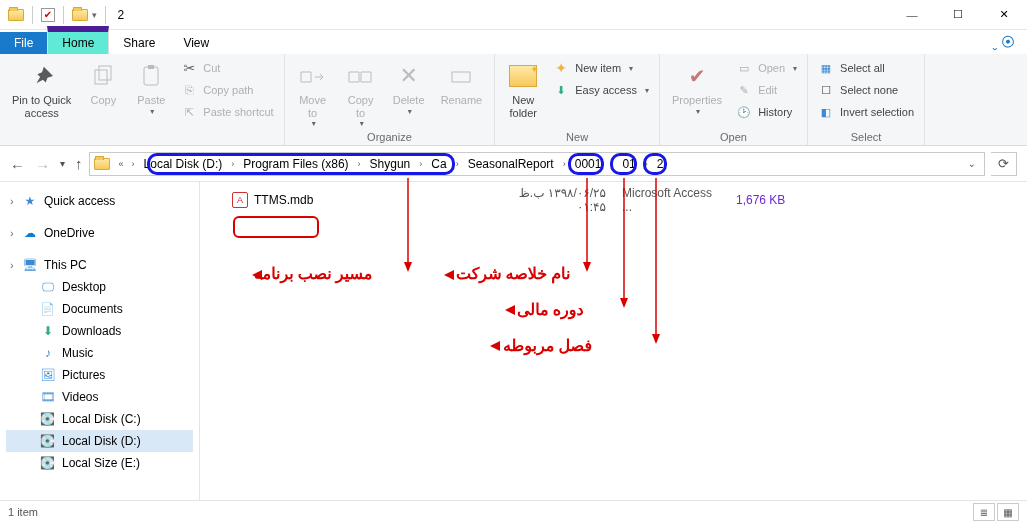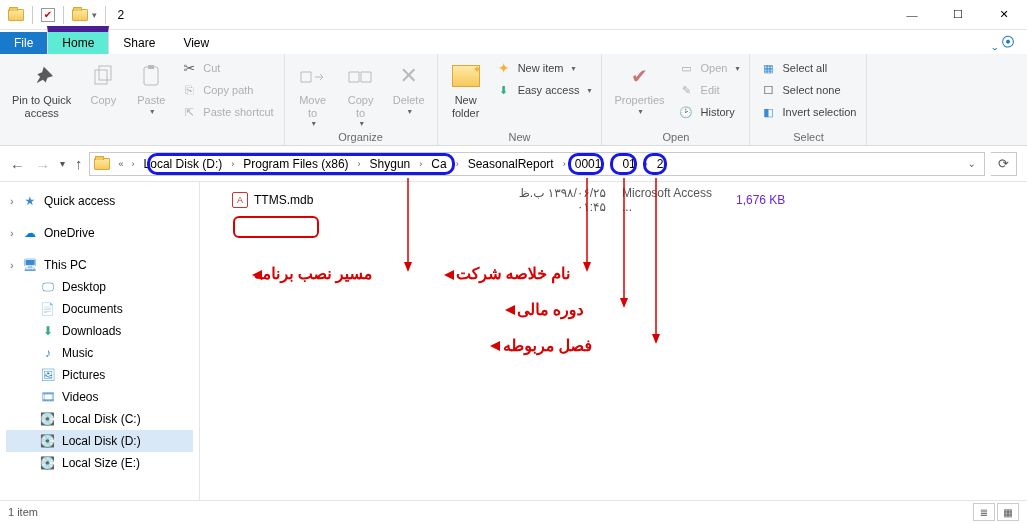--- a/index.html
+++ b/index.html
@@ -193,20 +193,28 @@
           </span>
           <span style="white-space:pre-line">Copy
 to</span>
           <span class="dd">▾</span>
         </div>
       <div class="rbtn-v disabled">
           <span class="ic" style="font-size:22px;color:#bbb">✕</span>
           <span>Delete</span>
           <span class="dd">▾</span>
         </div>
+      <div class="rbtn-v disabled">
+          <span class="ic">
+            <svg width="24" height="24">
+              <rect x="3" y="8" width="18" height="10" fill="none" stroke="#bbb"></rect>
+            </svg>
+          </span>
+          <span>Rename</span>
+        </div>
     </div>
     <div class="group-label">Organize</div>
   </div>
 
   <div class="group">
     <div class="group-body">
       <div class="rbtn-v">
           <span class="ic">
             <div style="width:28px;height:22px;background:linear-gradient(#ffe9a6,#f7c95b);border:1px solid #d9a93a;position:relative">
               <span style="position:absolute;right:-3px;top:-3px;color:#f5b13d">✦</span>

